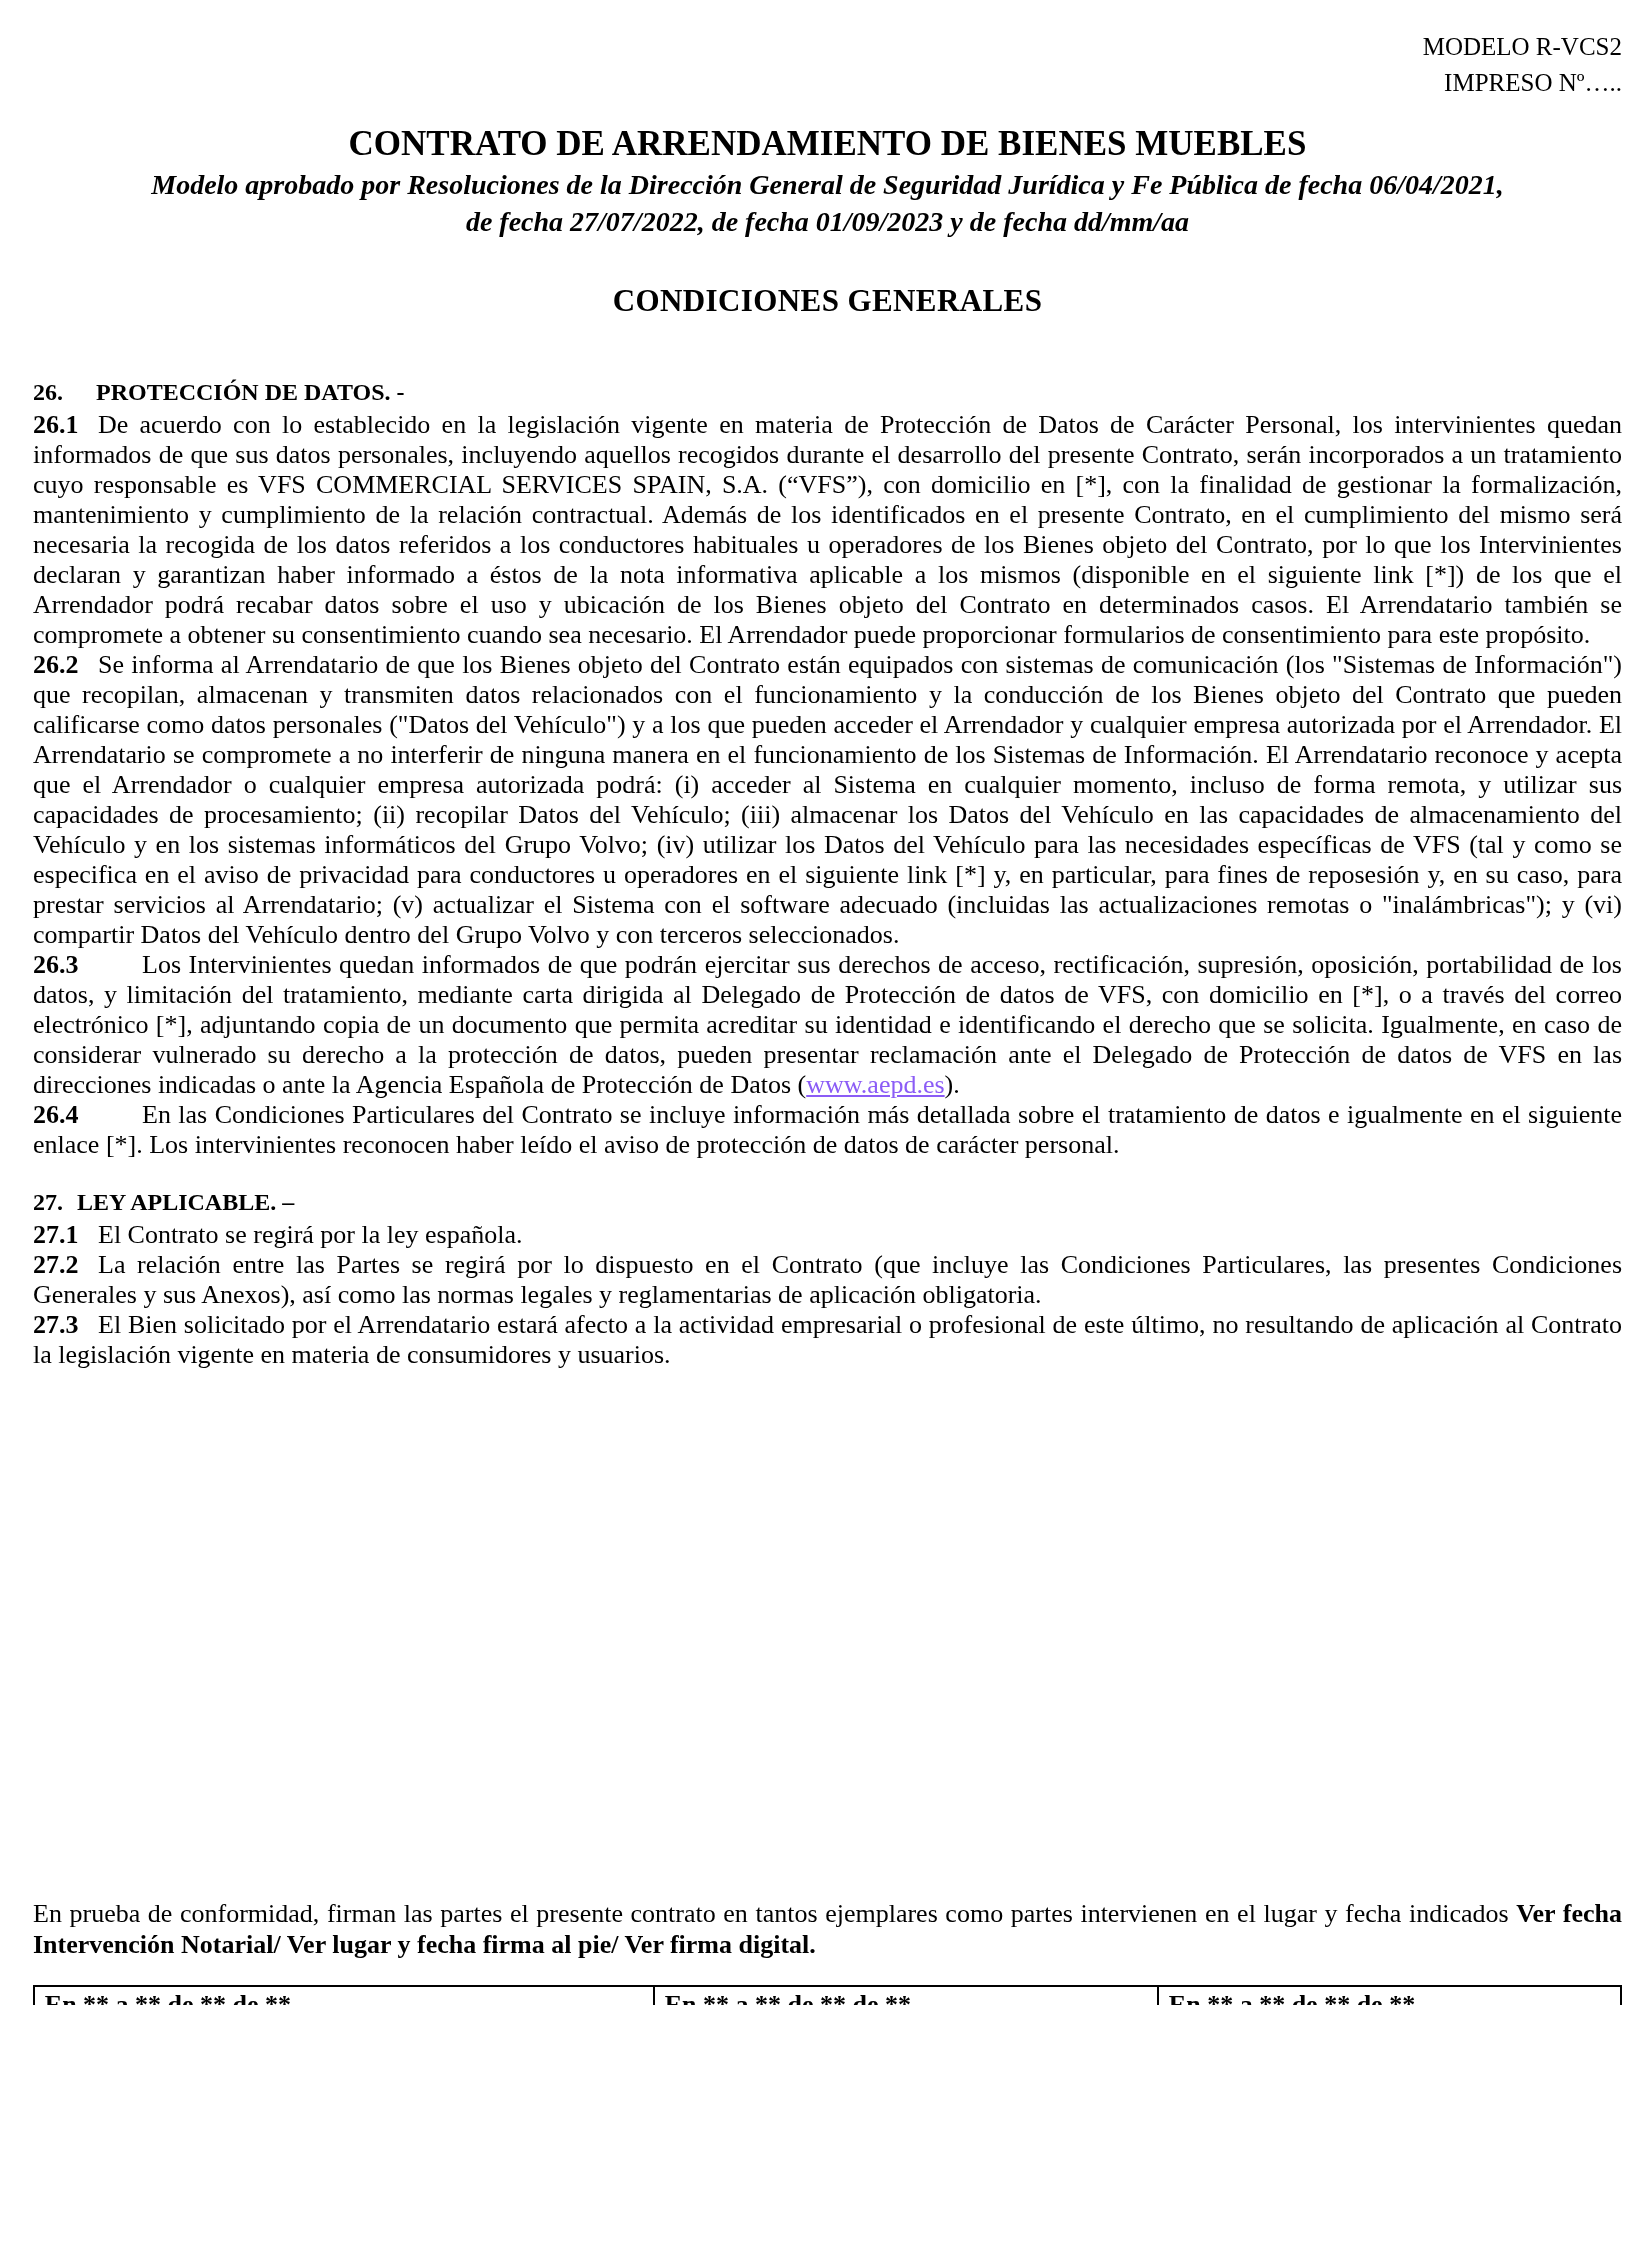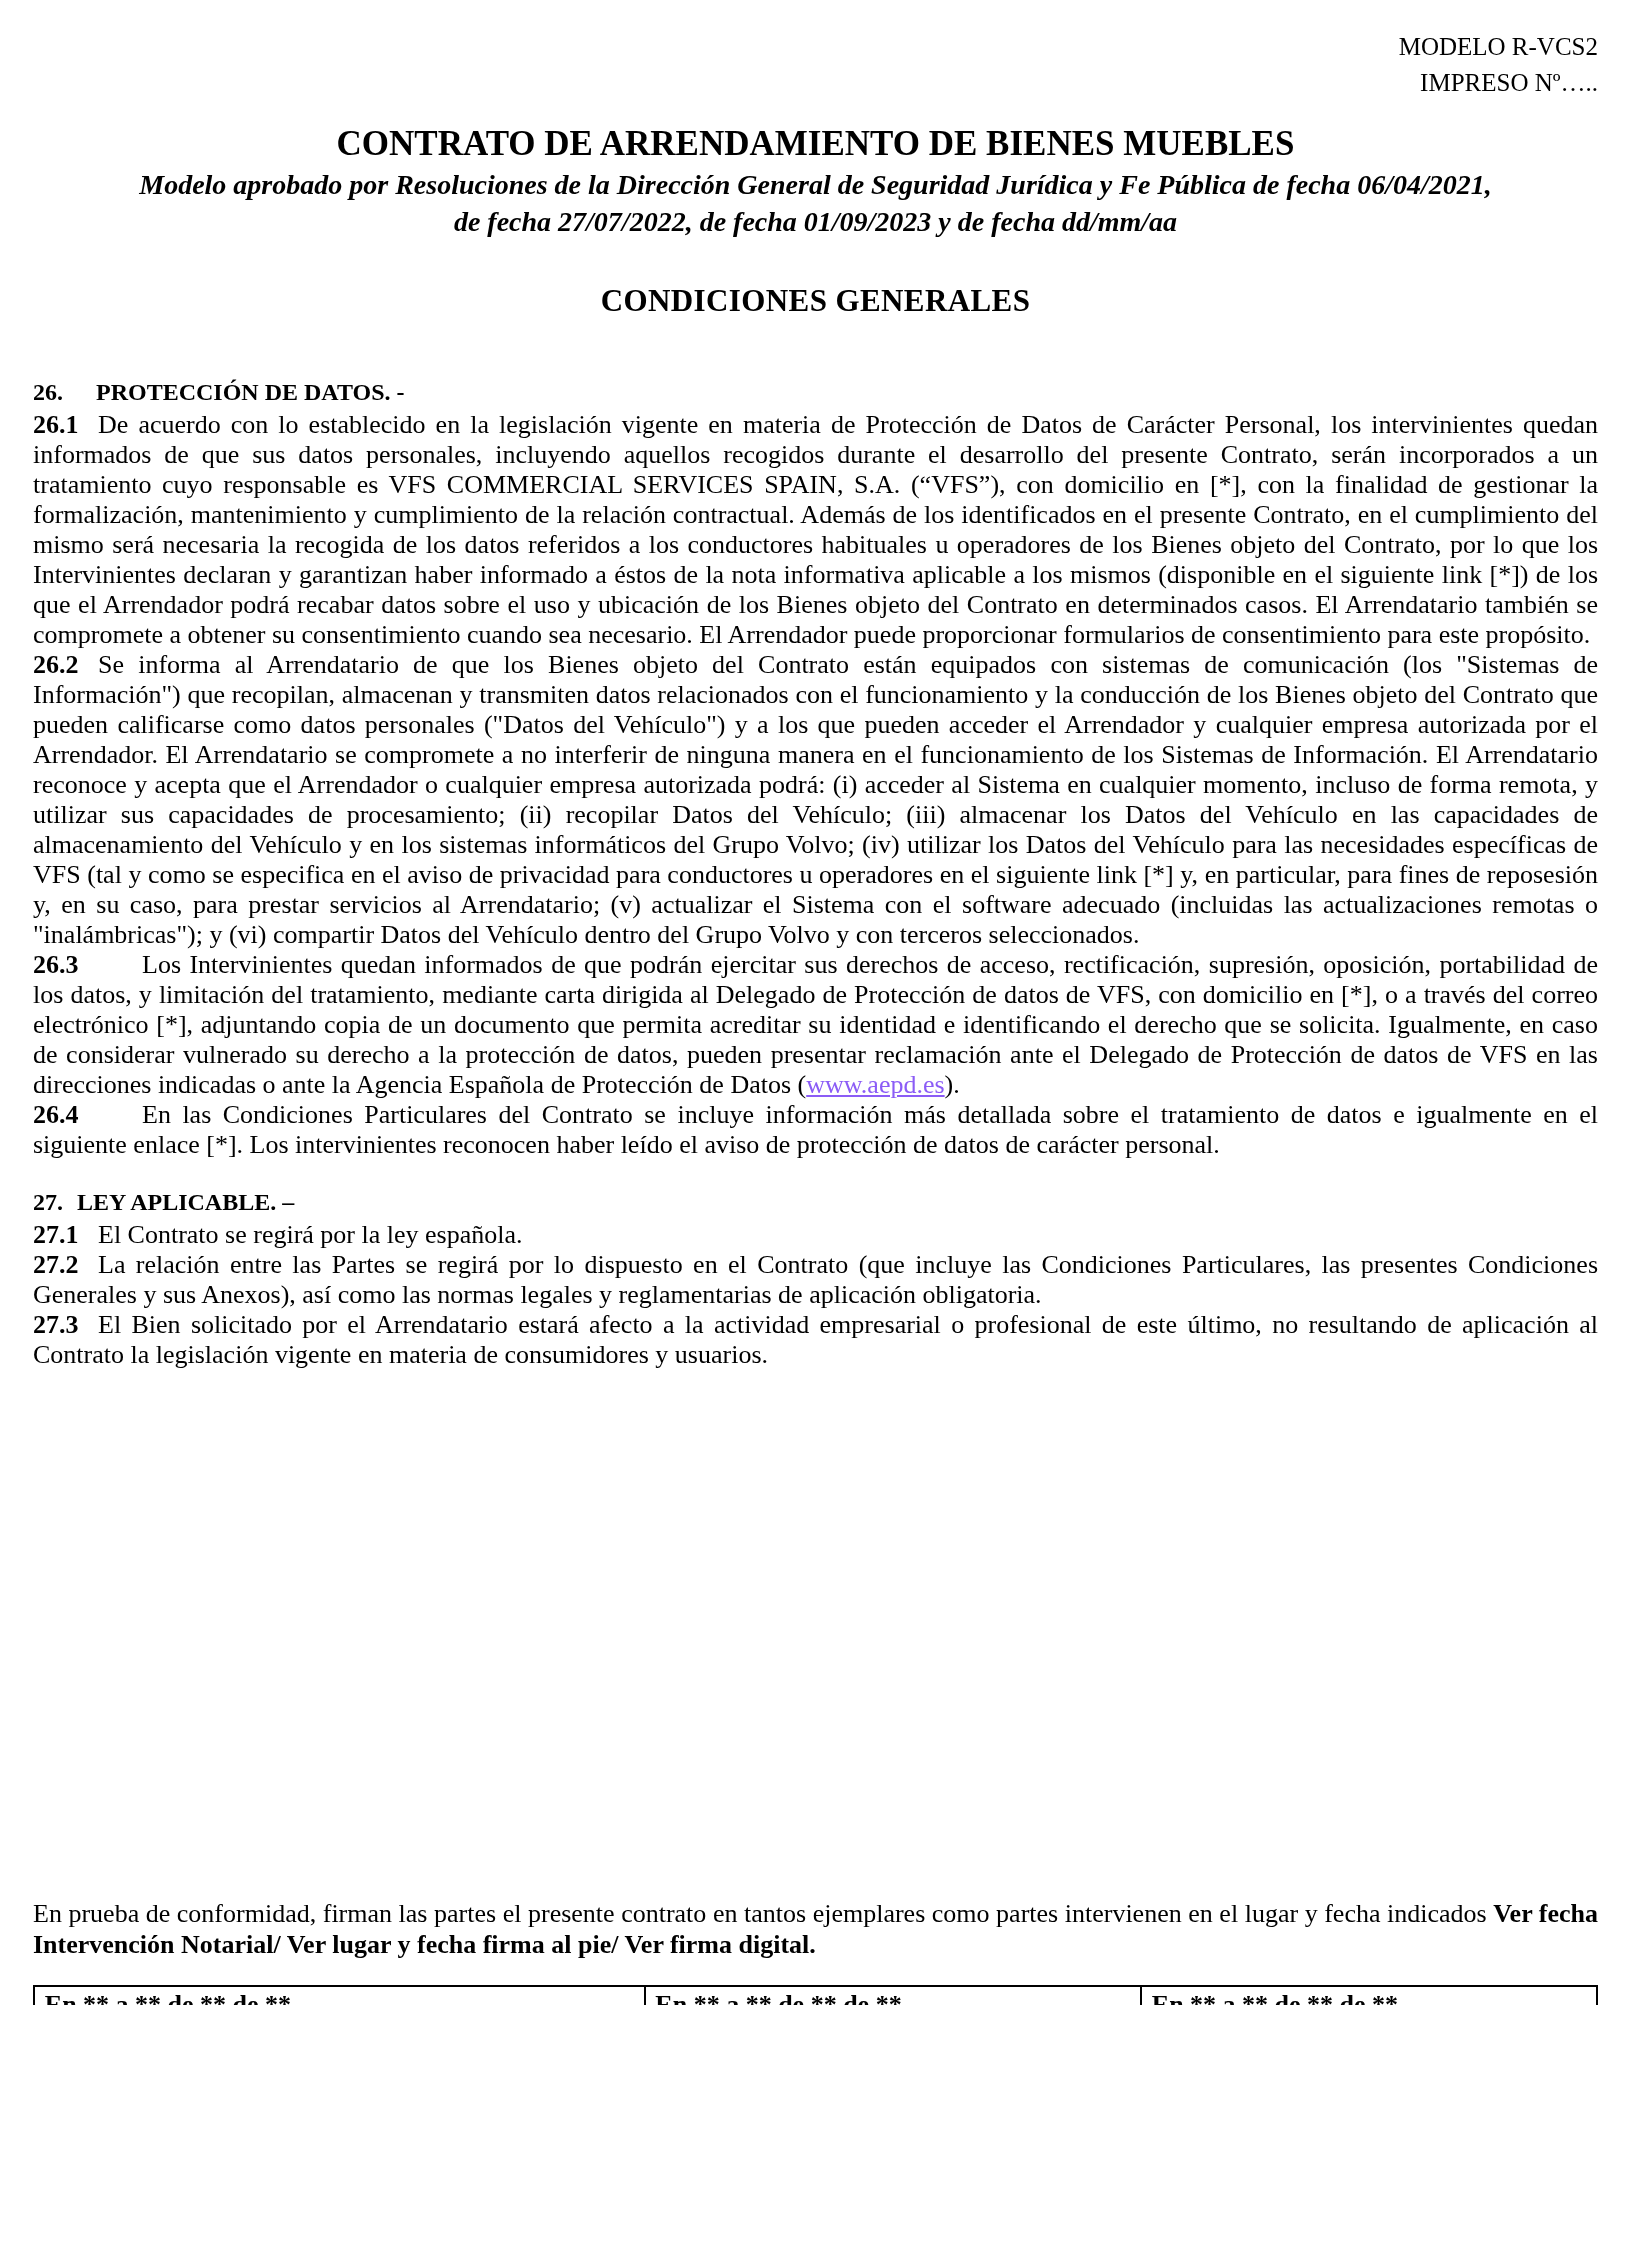--- a/index.html
+++ b/index.html
@@ -3,21 +3,21 @@
 <meta charset="utf-8">
 <style>
   html,body{margin:0;padding:0;background:#ffffff;}
   .page{
     position:relative;
     width:1642px;height:2005px;
     background:#ffffff;
     color:#000000;
     font-family:"Liberation Serif", serif;
     box-sizing:border-box;
-    padding:29px 44px 0 33px;
+    padding:29px 20px 0 33px;
     overflow:hidden;
   }
   .doc-header{text-align:right;font-size:25px;line-height:36px;}
   .title{margin-top:21px;text-align:center;font-weight:bold;font-size:35px;line-height:44px;}
   .subtitle{text-align:center;font-weight:bold;font-style:italic;font-size:28px;line-height:37px;}
   .section-heading{margin-top:41px;text-align:center;font-weight:bold;font-size:31px;line-height:39px;letter-spacing:0.4px;}
   .clause-heading{font-weight:bold;font-size:24px;line-height:36px;}
   .clause-heading .cnum-26{display:inline-block;width:63px;}
   .clause-heading .cnum-27{display:inline-block;width:44px;}
   .h26{margin-top:54px;}

